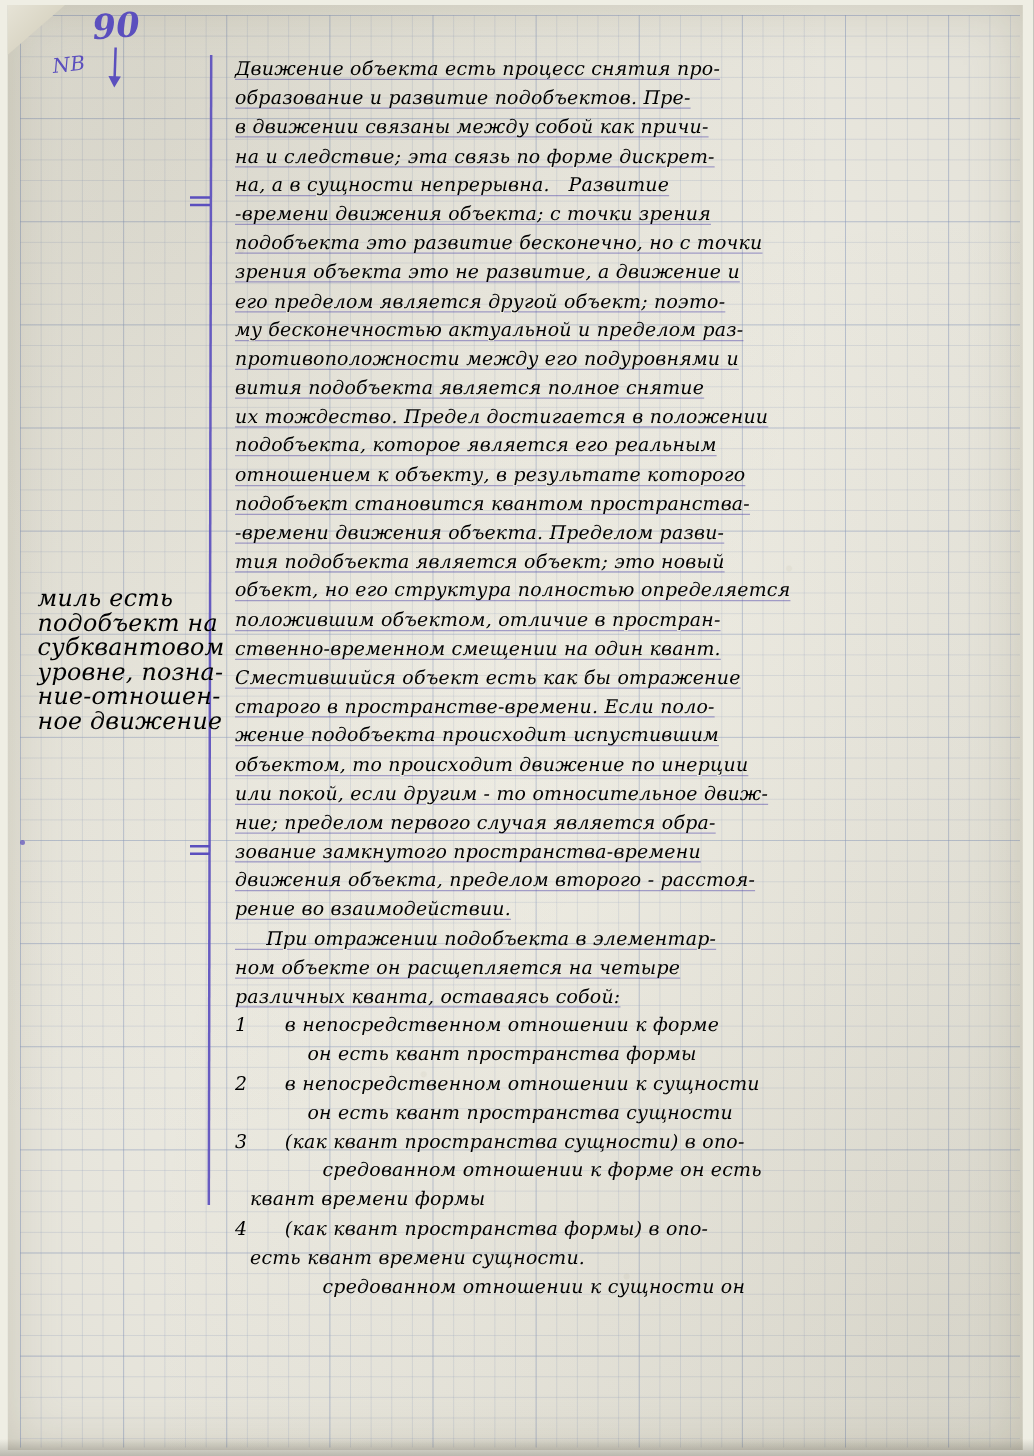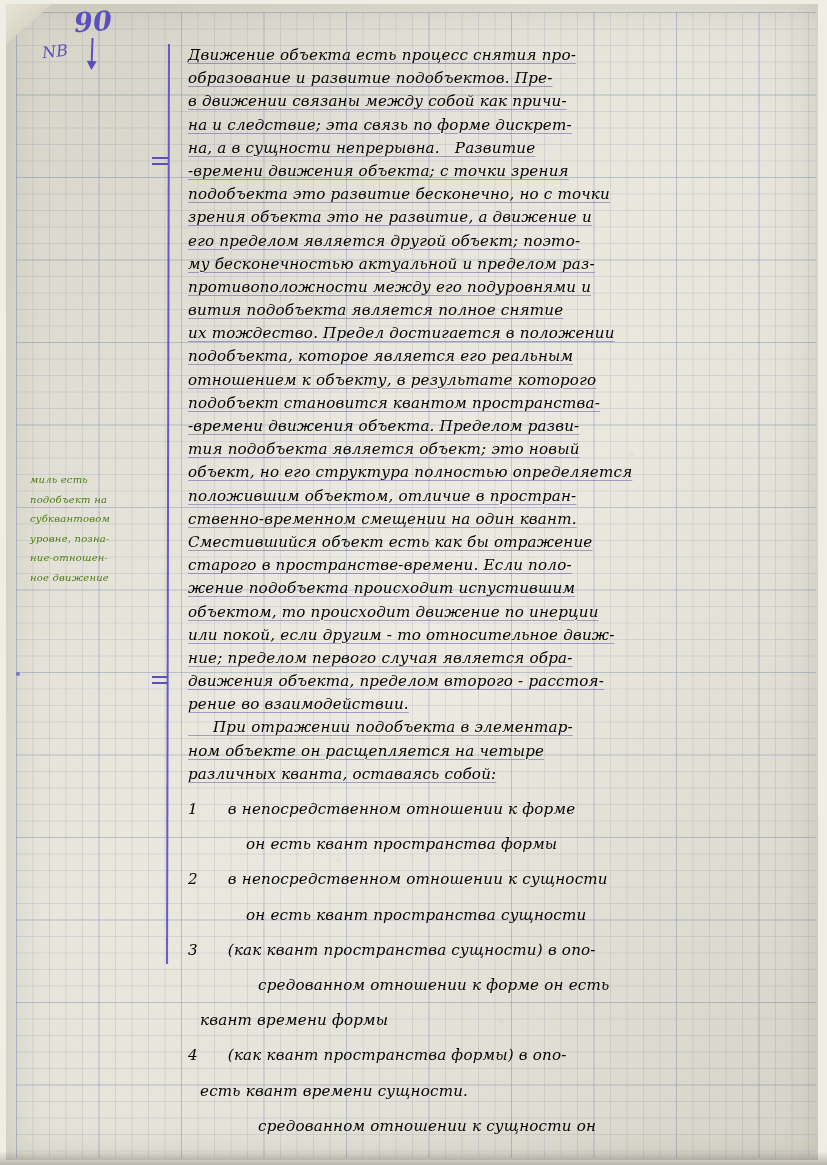--- a/index.html
+++ b/index.html
@@ -145,34 +145,34 @@
   }
   .body-text .ln {
     white-space: pre;
     display: block;
     height: 23.2px;
     text-decoration: underline;
     text-decoration-color: rgba(74,63,168,0.45);
     text-underline-offset: 3px;
     text-decoration-thickness: 1px;
   }
-  .body-text .ln.noline { text-decoration: none; margin-top: 12px; }
+  .body-text .ln.noline { text-decoration: none; }
   .body-text .ln.ind2 { padding-left: 58px; }
   .body-text .ln.ind3 { padding-left: 70px; }
   .body-text .ln.ind4 { padding-left: 12px; }
 
   
   .margin-note {
     position:absolute;
     left: 30px;
     top: 470px;
     width: 138px;
-    font-size: 10px;
+    font-size: 19px;
     line-height: 19.6px;
-    color: #4d7c0f;
+    color: #000000;
   }
   .margin-note .ln { display:block; white-space:pre; }
 
   .ink-blot {
     position:absolute; left:16px; top:672px;
     width:4px;height:4px;border-radius:50%;
     background:#5b4fbe; opacity:.7;
   }
 </style>
 </head>
@@ -226,20 +226,21 @@
     <span class="ln">тия подобъекта является объект; это новый</span>
     <span class="ln">объект, но его структура полностью определяется</span>
     <span class="ln">положившим объектом, отличие в простран-</span>
     <span class="ln">ственно-временном смещении на один квант.</span>
     <span class="ln">Сместившийся объект есть как бы отражение</span>
     <span class="ln">старого в пространстве-времени. Если поло-</span>
     <span class="ln">жение подобъекта происходит испустившим</span>
     <span class="ln">объектом, то происходит движение по инерции</span>
     <span class="ln">или покой, если другим - то относительное движ-</span>
     <span class="ln">ние; пределом первого случая является обра-</span>
+    <span class="ln">зование замкнутого пространства-времени</span>
     <span class="ln">движения объекта, пределом второго - расстоя-</span>
     <span class="ln">рение во взаимодействии.</span>
     <span class="ln">     При отражении подобъекта в элементар-</span>
     <span class="ln">ном объекте он расщепляется на четыре</span>
     <span class="ln">различных кванта, оставаясь собой:</span>
 
     <span class="ln noline"><span>1</span>      <span>в непосредственном отношении к форме</span></span>
     <span class="ln noline ind2">он есть квант пространства формы</span>
 
     <span class="ln noline"><span>2</span>      <span>в непосредственном отношении к сущности</span></span>

